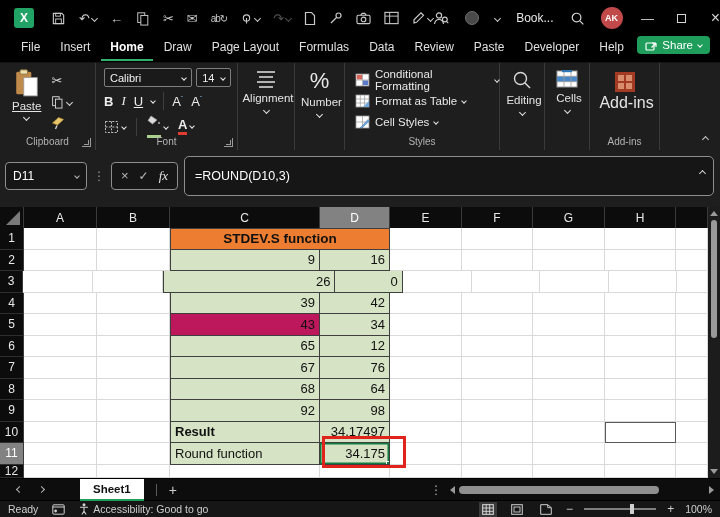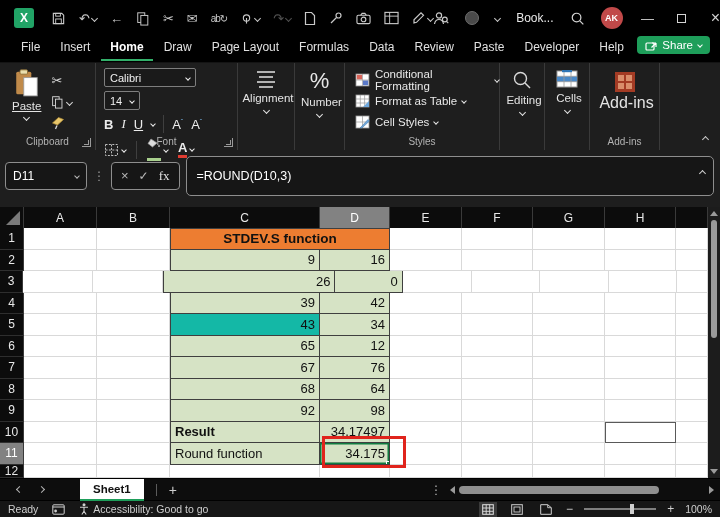--- a/index.html
+++ b/index.html
@@ -49,21 +49,21 @@
   .bigbtn { display:flex; flex-direction:column; align-items:center; gap:3px; color:#e4e4e4; font-size:11.5px;text-decoration:underline; }
   
   .g-clip { width:96px; }
   .clip-inner { display:flex; padding:6px 6px 0 12px; gap:10px; }
   .mini-col { display:flex; flex-direction:column; gap:7px; padding-top:4px; color:#d9d9d9; font-size:13px;}
   .mini { display:flex; align-items:center; gap:3px; }
   
   .g-font { width:142px; padding:5px 6px 0 8px; }
   .combo { background:#1a1a1a; border:1px solid #7e7e7e; border-radius:2px; color:#f0f0f0; font-size:11px;
     display:flex; align-items:center; justify-content:space-between; padding:1px 5px; height:19px; }
-  .fnt-row { display:flex; gap:4px;flex-direction:column; }
+  .fnt-row { display:flex; gap:4px; }
   .fnt-row2 { display:flex; align-items:center; gap:8px; margin-top:5px; color:#ececec; }
   .fnt-row3 { display:flex; align-items:center; gap:10px; margin-top:5px; color:#ececec; }
   .bld { font-weight:bold; font-size:13px; }
   .itl { font-style:italic; font-family:"Liberation Serif",serif; font-size:13px; }
   .und { text-decoration:underline; font-size:13px; }
   .grow-a { font-size:13px; position:relative; }
   .grow-a sup { font-size:7px; color:#7ab8e8; }
   .vdiv { width:1px; height:18px; background:#3f3f3f; }
   .a-red { font-size:13px; border-bottom:3px solid #E03C31; line-height:1.05; font-weight:bold;}
   .a-grn { width:14px; height:13px; border-bottom:3px solid #A9D08E; }
@@ -79,21 +79,21 @@
   .g-addins { width:70px; align-items:center; padding-top:7px; }
   .ribbon-collapse { position:absolute; right:12px; bottom:8px; color:#c9c9c9; }
 
   
   .fbar { height:57px; background:#1e1e1e; display:flex; align-items:center; padding:0 6px 6px 5px; gap:6px; }
   .namebox { width:82px; height:28px; background:#161616; border:1px solid #8e8e8e; border-radius:4px;
     color:#fff; font-size:12px; display:flex; align-items:center; justify-content:space-between; padding:0 7px; }
   .fdots { color:#9a9a9a; font-size:12px; }
   .fxbox { height:28px; background:#161616; border:1px solid #8e8e8e; border-radius:4px; display:flex;
     align-items:center; gap:10px; padding:0 9px; color:#b9b9b9; font-size:12px; }
-  .fxit { font-family:"Liberation Serif",serif; color:#e4e4e4; font-size:13px; }
+  .fxit { font-style:italic; font-family:"Liberation Serif",serif; color:#e4e4e4; font-size:13px; }
   .formulabox { flex:1; height:40px; background:#161616; border:1px solid #8e8e8e; border-radius:5px;
     color:#fff; font-size:12.5px; display:flex; align-items:center; padding:0 10px; position:relative; }
   .f-expand { position:absolute; right:8px; top:14px; color:#cfcfcf; }
 
   
   .gridwrap { position:relative; width:720px; height:271px; background:#fff; }
   .gridinner { position:absolute; left:0; top:0; width:708px; height:271px; overflow:hidden; }
   .ghdr { display:flex; height:21px; background:#0c0c0c; }
   .corner { width:24px; height:21px; background:#0c0c0c; position:relative; border-right:1px solid #3a3a3a; }
   .colh { height:21px; border-right:1px solid #3a3a3a; color:#e8e8e8; font-size:12px; display:flex;
@@ -505,21 +505,21 @@
             <div class="cell" style="width: 72px;"></div>
             <div class="cell" style="width: 71px;"></div>
             <div class="cell" style="width: 72px;"></div>
             <div class="cell" style="width: 71px;"></div>
             <div class="cell" style="width: 32px;"></div>
           </div>
           <div class="grow" style="height: 21.5px;">
             <div class="rhdr">5</div>
             <div class="cell" style="width: 73px;"></div>
             <div class="cell" style="width: 73px;"></div>
-            <div class="cell tcell bl num" style="width: 150px; background: #14b8a6;">43</div>
+            <div class="cell tcell bl num" style="width: 150px; background: #be185d;">43</div>
             <div class="cell tcell num" style="width: 70px; background: rgb(214, 227, 197);">34</div>
             <div class="cell" style="width: 72px;"></div>
             <div class="cell" style="width: 71px;"></div>
             <div class="cell" style="width: 72px;"></div>
             <div class="cell" style="width: 71px;"></div>
             <div class="cell" style="width: 32px;"></div>
           </div>
           <div class="grow" style="height: 21.5px;">
             <div class="rhdr">6</div>
             <div class="cell" style="width: 73px;"></div>

